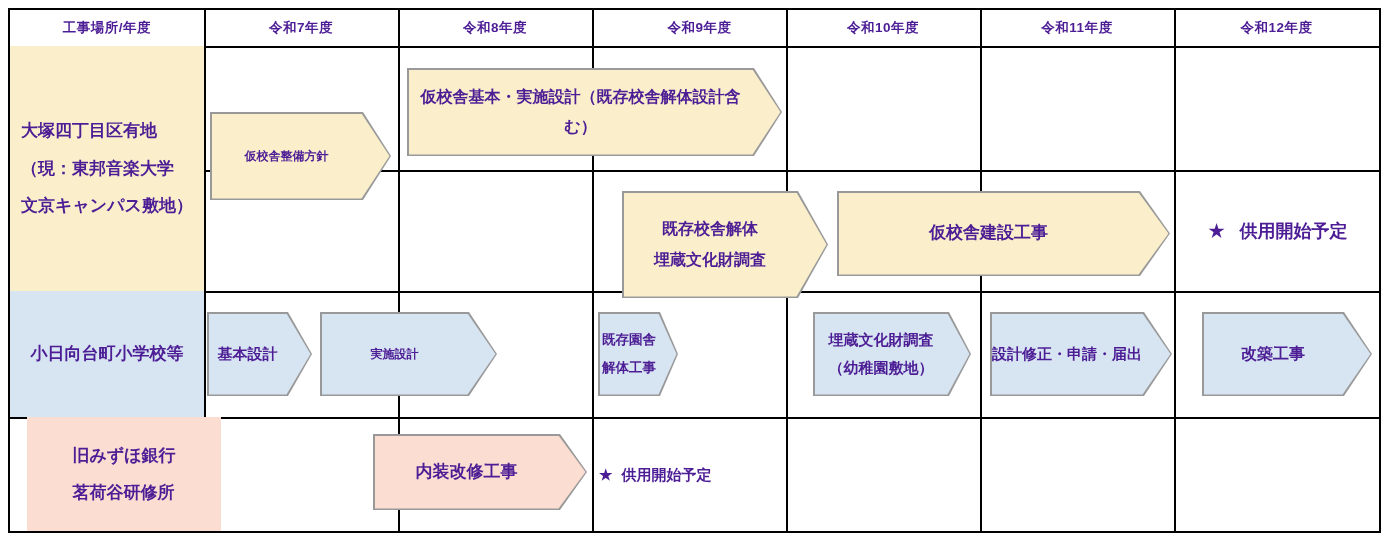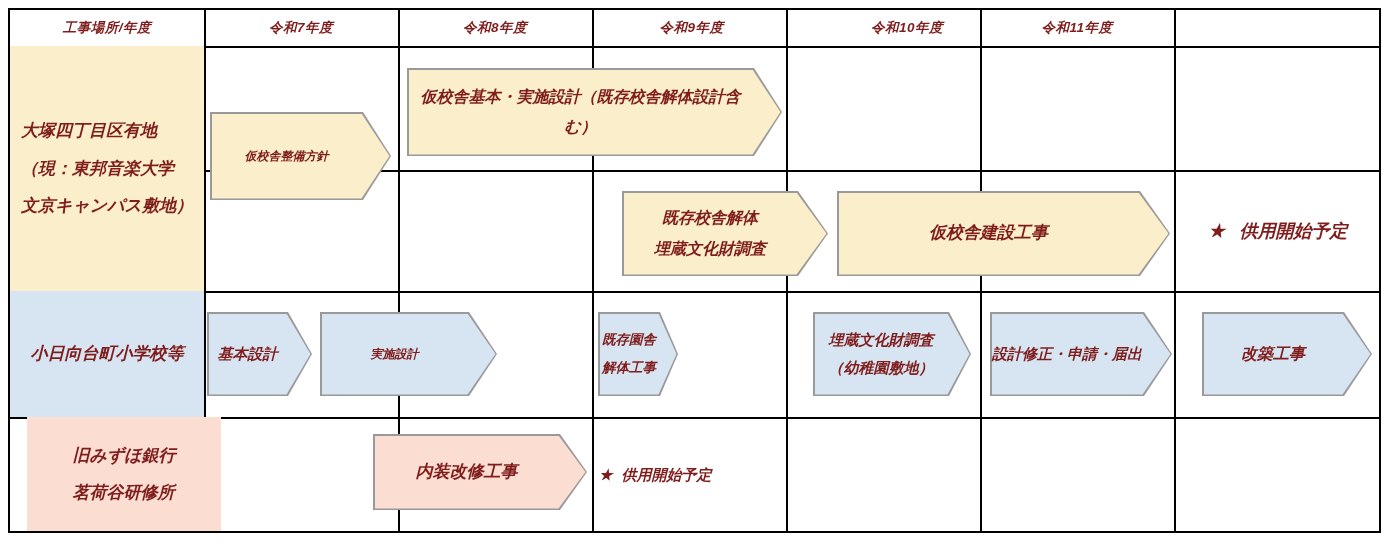--- a/index.html
+++ b/index.html
@@ -1,18 +1,18 @@
 <!DOCTYPE html>
 <html style="--c-yellow: #FBEFCB; --c-blue: #D7E4F1; --c-pink: #FBDED1; --c-border: #999999; --c-grid: #000000;"><head>
 <meta charset="utf-8">
 <style>
   html,body{margin:0;padding:0;background:#fff;}
   .stage{
     position:relative;width:1388px;height:544px;background:#fff;
-    font-family:"Liberation Sans",sans-serif;color:#7f1d1d;overflow:hidden;font-style:italic;
+    font-family:"Liberation Sans",sans-serif;color:#4c1d95;overflow:hidden;
   }
   
   .tbl{position:absolute;left:8px;top:8px;width:1369px;height:521px;border:2px solid #000;}
   .vline{position:absolute;top:0;bottom:0;width:1.5px;background:var(--c-grid,#000);}
   .hline{position:absolute;height:1.5px;background:var(--c-grid,#000);}
   .cell-head{
     position:absolute;top:0;height:36px;display:flex;align-items:center;justify-content:center;
     font-size:13.5px;font-weight:bold;letter-spacing:.5px;
   }
   .cell-site{
@@ -54,40 +54,41 @@
     <div class="vline" style="left:1164px;"></div>
 
     <div class="hline" style="top:36px;left:0;right:0;"></div>
     <div class="hline" style="top:160px;left:194px;right:0;"></div>
     <div class="hline" style="top:281px;left:0;right:0;"></div>
     <div class="hline" style="top:407px;left:0;right:0;"></div>
 
     <div class="cell-head" style="left:0;width:194px;">工事場所/年度</div>
     <div class="cell-head" style="left:194px;width:194px;">令和7年度</div>
     <div class="cell-head" style="left:388px;width:194px;">令和8年度</div>
-    <div class="cell-head" style="left:582px;width:199px;">令和9年度</div>
-    <div class="cell-head" style="left:776px;width:194px;padding-left:24px;">令和10年度</div>
+    <div class="cell-head" style="left:582px;width:199px;padding-left:8px;">令和9年度</div>
+    <div class="cell-head" style="left:776px;width:194px;">令和10年度</div>
     <div class="cell-head" style="left:970px;width:194px;">令和11年度</div>
+    <div class="cell-head" style="left:1164px;width:205px;">令和12年度</div>
 
     <div class="cell-site" style="top:36px;height:245px;background:var(--c-yellow,#FBEFCB);">大塚四丁目区有地
 （現：東邦音楽大学
 文京キャンパス敷地）</div>
     <div class="cell-site" style="top:281px;height:126px;background:var(--c-blue,#D7E4F1);">小日向台町小学校等</div>
     <div class="cell-site" style="top:407px;bottom:0;background:var(--c-pink,#FBDED1);margin-left:17px;">旧みずほ銀行
 茗荷谷研修所</div>
   </div>
 
   <div class="arrow yellow" style="left:210px;top:68px;width:181px;height:88px;--tip:28px;font-size:12px;margin-top:44px;">
     <div class="lbl">仮校舎整備方針</div>
   </div>
   <div class="arrow yellow" style="left:407px;top:68px;width:375px;height:88px;--tip:28px;font-size:16px;">
     <div class="lbl">仮校舎基本・実施設計（既存校舎解体設計含む）</div>
   </div>
 
-  <div class="arrow yellow" style="left:622px;top:191px;width:206px;height:85px;--tip:30px;font-size:16px;">
+  <div class="arrow yellow" style="left:622px;top:191px;width:206px;height:107px;--tip:30px;font-size:16px;">
     <div class="lbl">既存校舎解体
 埋蔵文化財調査</div>
   </div>
   <div class="arrow yellow" style="left:837px;top:191px;width:333px;height:85px;--tip:30px;font-size:17px;">
     <div class="lbl">仮校舎建設工事</div>
   </div>
   <div class="note" style="left:1176px;top:170px;width:204px;height:121px;justify-content:center;font-size:18px;">
     <span class="star">★</span>
     <span style="margin-left:15px;">供用開始予定</span>
   </div>

